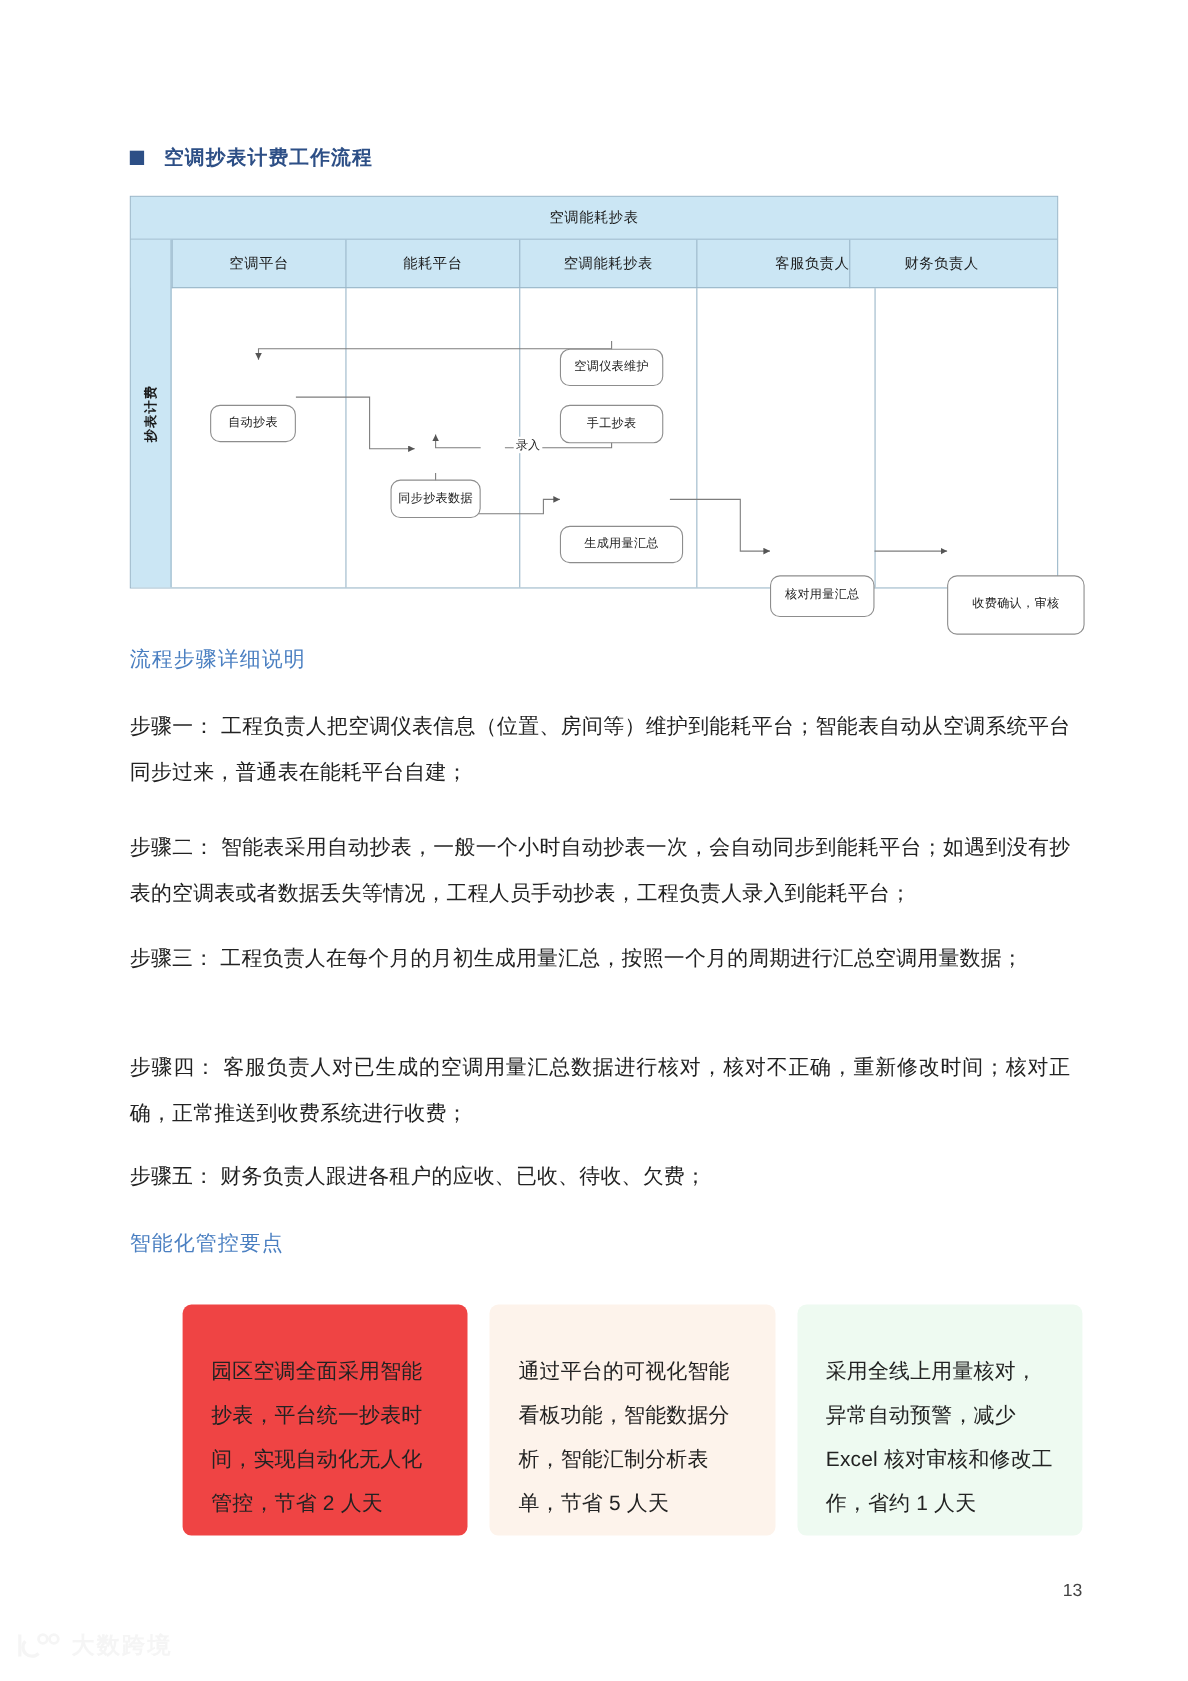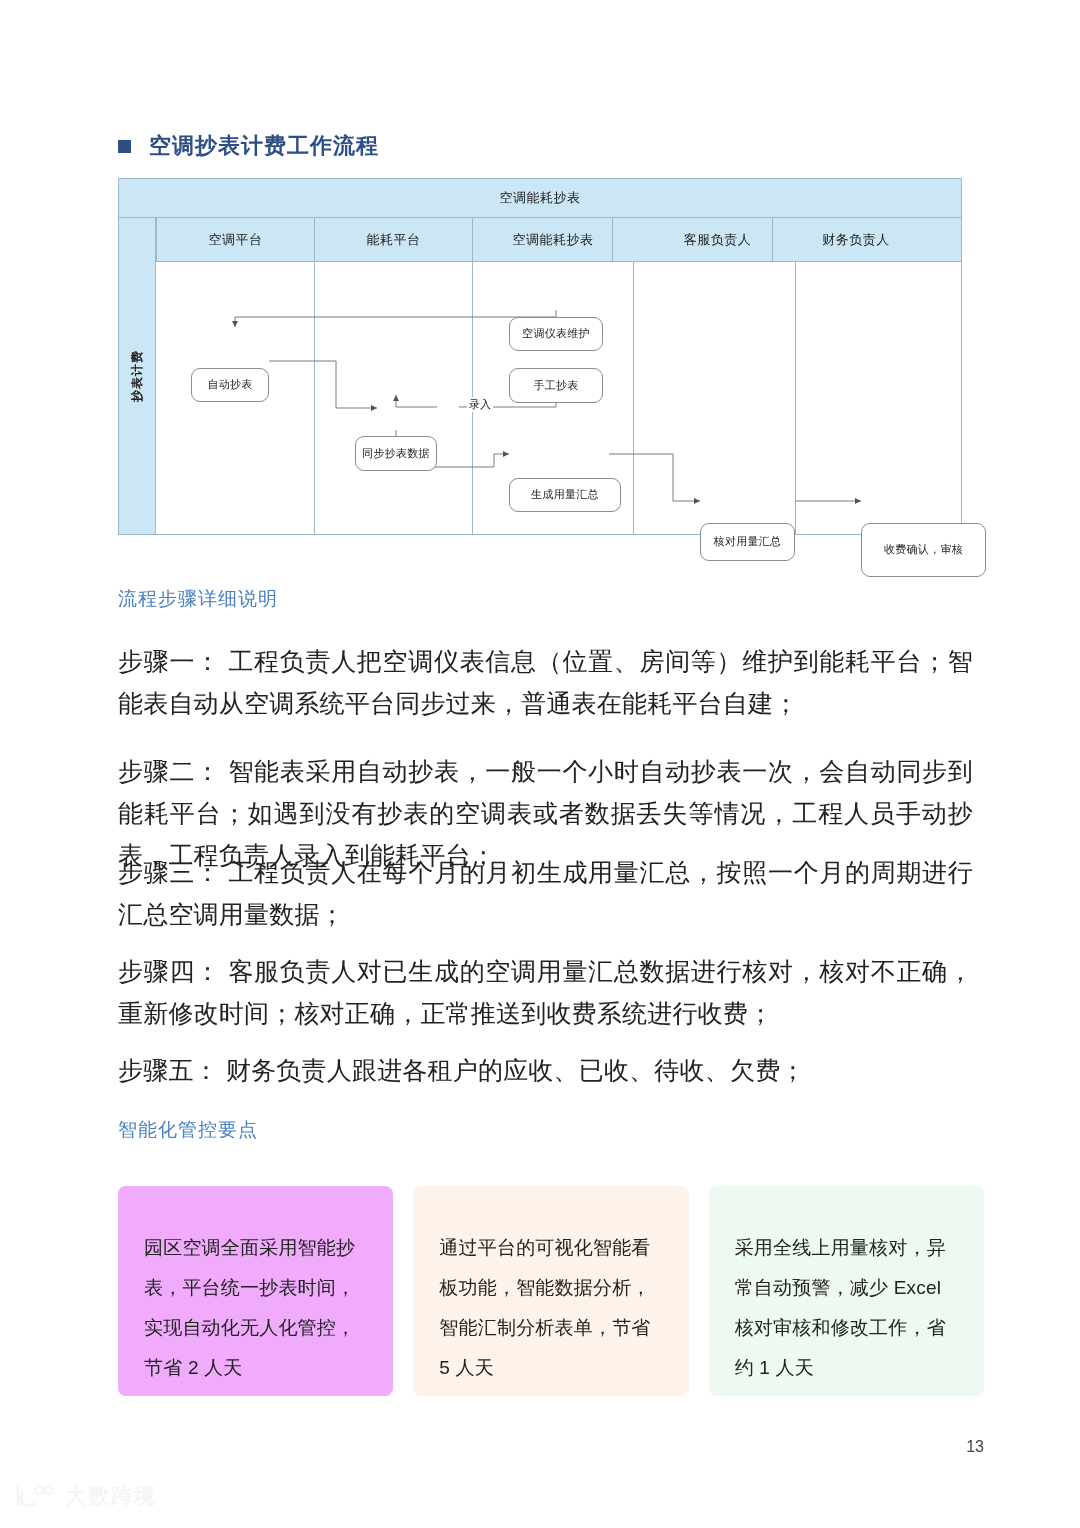--- a/index.html
+++ b/index.html
@@ -25,21 +25,21 @@
     align-items: center;
     gap: 18px;
   }
   .sq-bullet {
     width: 13px;
     height: 13px;
     background: #2d4f86;
     display: block;
   }
   .section-head-title {
-    font-size: 22px;
+    font-size: 18px;
     font-weight: bold;
     color: #2d4f86;
     letter-spacing: 1px;
     white-space: nowrap;
   }
 
   
   .flow {
     position: absolute;
     left: 118px;
@@ -158,21 +158,21 @@
     left: 118px;
     font-size: 19px;
     color: #4a7fc1;
     letter-spacing: 1px;
     white-space: nowrap;
   }
   .para {
     position: absolute;
     left: 118px;
     width: 855px;
-    font-size: 25px;
+    font-size: 19px;
     line-height: 42px;
     color: #222;
     letter-spacing: .2px;
     text-align: justify;
   }
 
   
   .cards {
     position: absolute;
     left: 118px;
@@ -185,21 +185,21 @@
   .card {
     flex: 1;
     border-radius: 8px;
     box-sizing: border-box;
     padding: 42px 26px 0 26px;
     font-size: 19px;
     line-height: 40px;
     color: #222;
     letter-spacing: .2px;
   }
-  .card-blue   { background: #f0abfc; }
+  .card-blue   { background: #ef4444; margin-left: 48px; }
   .card-peach  { background: #fdf3eb; }
   .card-green  { background: #eefaf1; }
 
   
   .page-num {
     position: absolute;
     right: 96px;
     top: 1416px;
     font-size: 16px;
     color: #444;
@@ -237,21 +237,21 @@
 </div>
 
 <div class="flow">
 
   <div class="flow-title">空调能耗抄表</div>
   <div class="flow-laneline"></div>
 
   <div class="lane-head" style="left:37px;width:158px;">空调平台</div>
   <div class="lane-head" style="left:195px;width:158px;text-align:center;">能耗平台</div>
   <div class="lane-head" style="left:353px;width:161px;">空调能耗抄表</div>
-  <div class="lane-head" style="left:493px;width:162px;padding-left:48px;">客服负责人</div>
+  <div class="lane-head" style="left:514px;width:162px;padding-left:48px;">客服负责人</div>
   <div class="lane-head" style="left:653px;width:167px;">财务负责人</div>
 
   <div class="phase-col">
     <span class="phase-label">抄表计费</span>
   </div>
 
   <div class="lane-div" style="left:195px;"></div>
   <div class="lane-div" style="left:353px;"></div>
   <div class="lane-div" style="left:514px;"></div>
   <div class="lane-div" style="left:676px;"></div>

